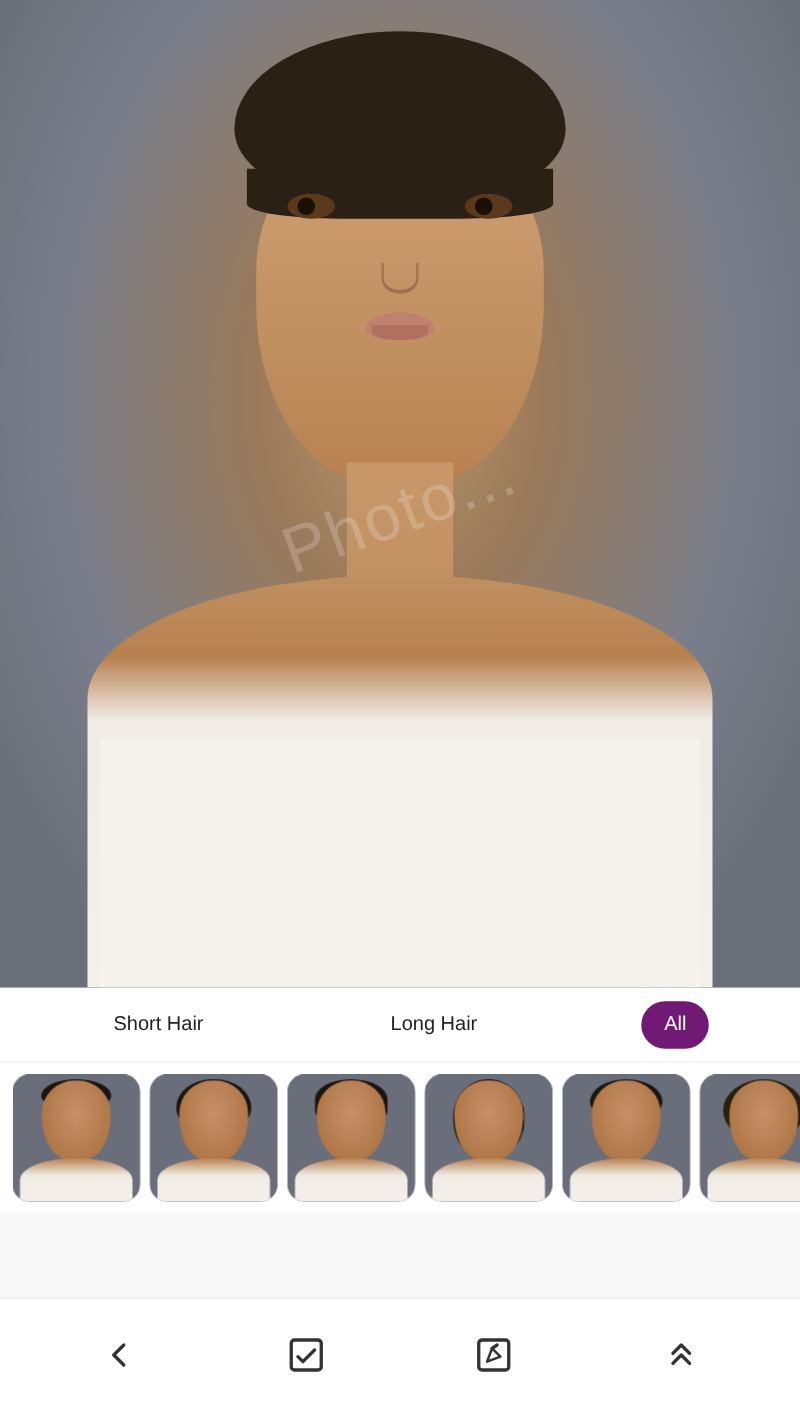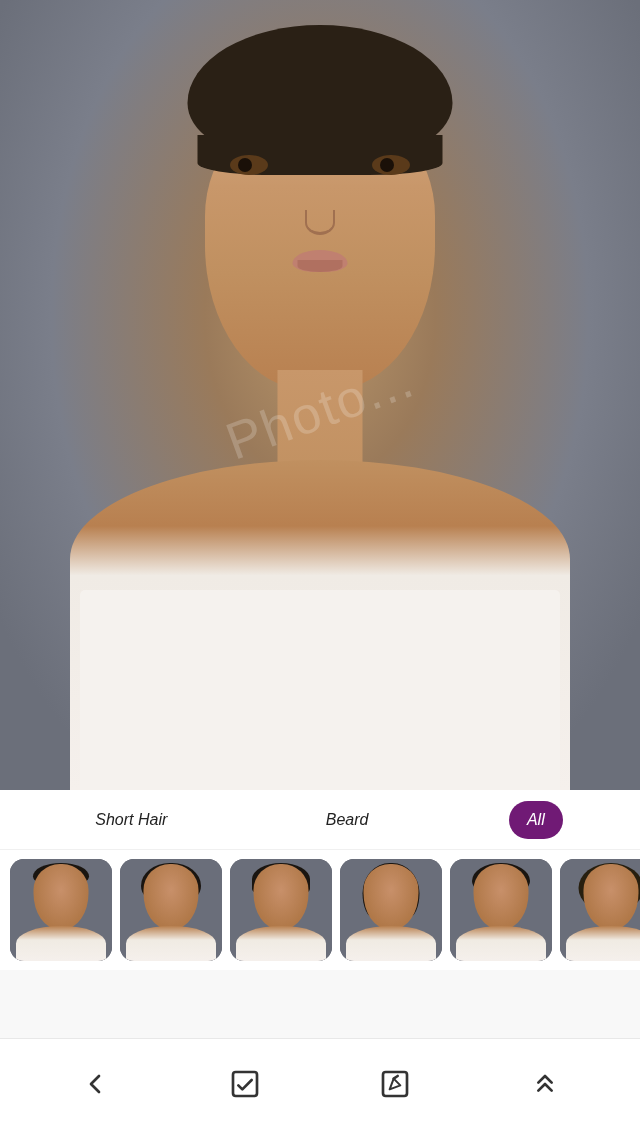--- a/index.html
+++ b/index.html
@@ -203,21 +203,20 @@
       height: 38px;
       padding: 0 18px;
       border-radius: 20px;
       display: flex;
       align-items: center;
       justify-content: center;
       font-size: 16px;
       font-weight: 500;
       cursor: pointer;
       color: #222;
-      font-style: italic;
     }
 
     .filter-tab.active {
       background: #701a75;
       color: #fff;
     }
 
     
     #thumbnails {
       width: 640px;
@@ -362,21 +361,21 @@
     <div class="dress"></div>
     <div class="watermark">Photo...</div>
   </div>
 </div>
 
 <div id="filter-tabs">
   <div class="filter-tab">
     <span>Short Hair</span>
   </div>
   <div class="filter-tab">
-    <span>Beard</span>
+    <span>Long Hair</span>
   </div>
   <div class="filter-tab active">
     <span>All</span>
   </div>
 </div>
 
 <div id="thumbnails">
 
   <div class="thumbnail">
     <div class="thumbnail-inner">

